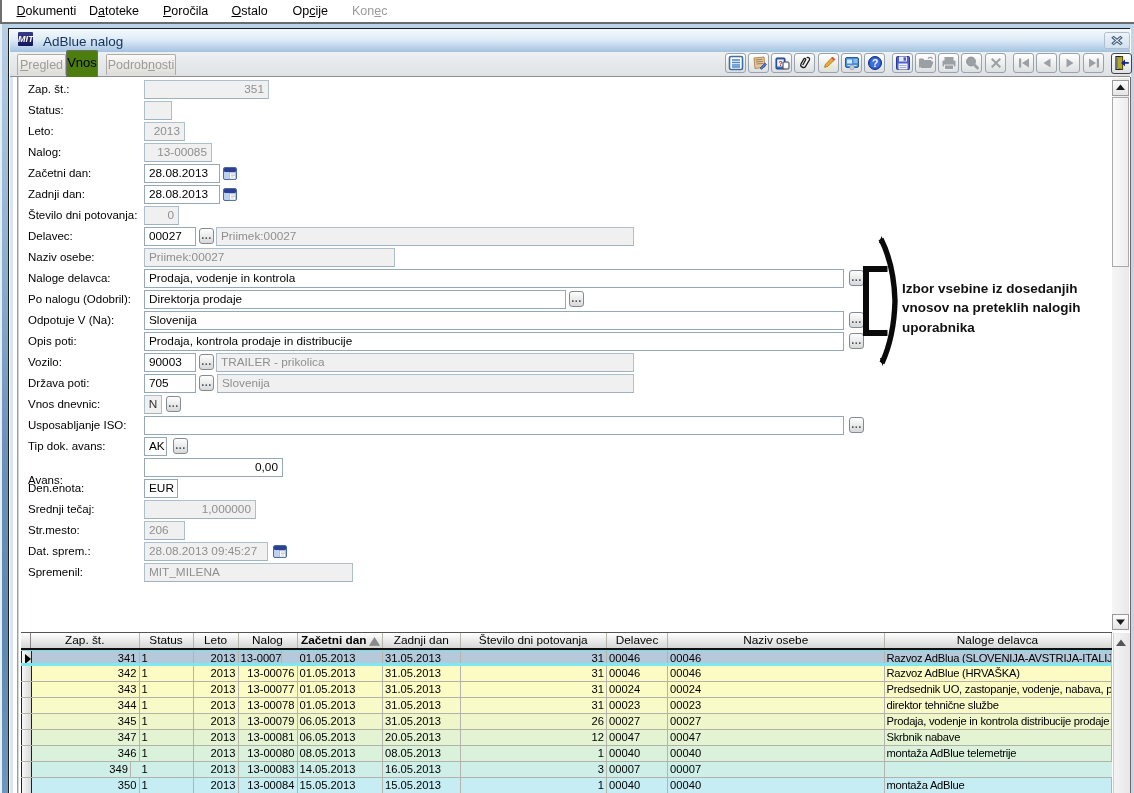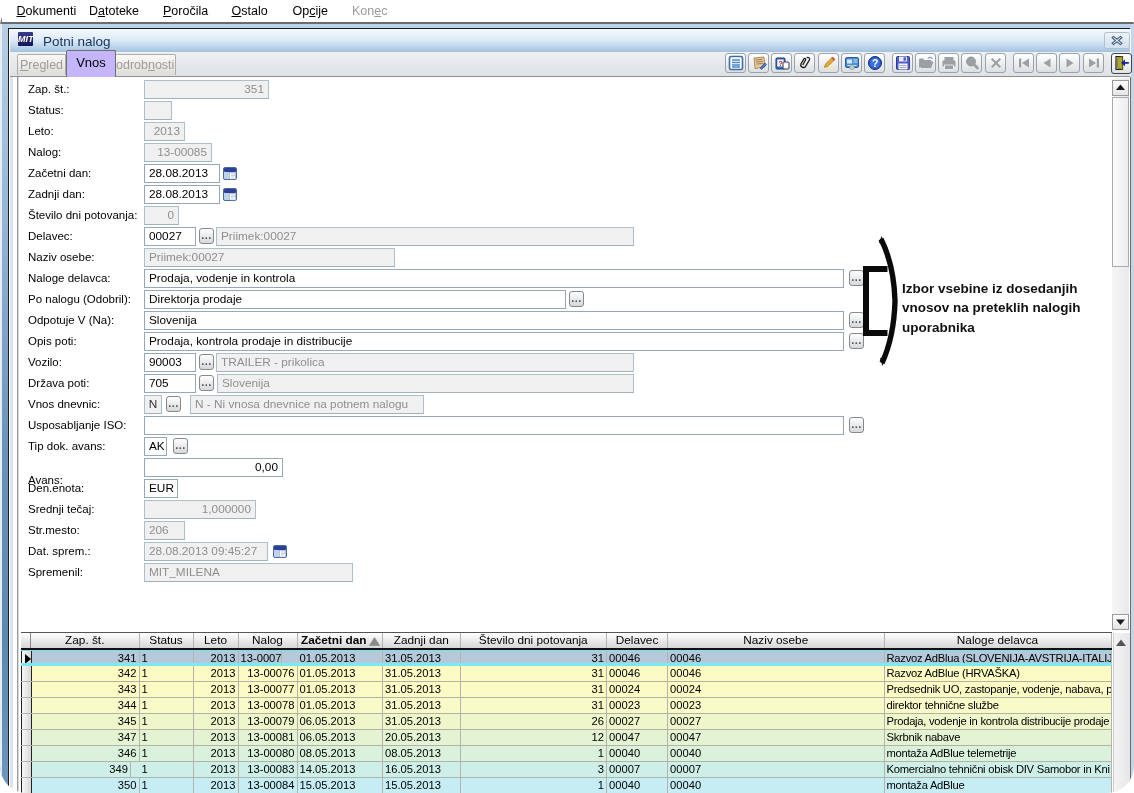--- a/index.html
+++ b/index.html
@@ -1,17 +1,17 @@
 <!DOCTYPE html>
 <html><head><meta charset="utf-8">
 <style>
 html,body{margin:0;padding:0;}
 body{width:1134px;height:793px;overflow:hidden;background:#fff;
  font-family:"Liberation Sans",sans-serif;}
-#root{position:absolute;left:0;top:0;width:1134px;height:793px;overflow:hidden;border-radius:27px;}
+#root{position:absolute;left:0;top:0;width:1134px;height:793px;overflow:hidden;}
 .abs{position:absolute;}
 
 #menubar{left:0;top:0;width:1134px;height:22px;background:#fff;}
 .mi{position:absolute;top:4px;font-size:12.5px;color:#000;}
 .mi u{text-decoration:underline;}
 
 .lbl{position:absolute;left:28px;height:19px;line-height:19px;font-size:11.5px;color:#000;white-space:nowrap;}
 .fld{position:absolute;height:19px;box-sizing:border-box;border:1px solid #96a8b8;background:#fff;
  font-size:11.8px;line-height:17px;padding:0 4px;white-space:nowrap;overflow:hidden;}
 .dis{background:#f0f0f0;color:#8f8f8f;border:1px solid #aebfcc;border-bottom-color:#a0b2c0;}
@@ -41,35 +41,35 @@
     </div>
     <div class="abs" style="left:0;top:0;width:1.5px;height:22px;background:#6f6f6f"></div>
     <div class="abs" style="left:0;top:22px;width:1134px;height:1.5px;background:#6b6b6b"></div>
     <div class="abs" style="left:0;top:23.5px;width:1134px;height:5px;background:#b9d3ea"></div>
     <div class="abs" style="left:0;top:23.5px;width:8.5px;height:770px;background:linear-gradient(#b7cfe5 0%,#95b6d4 25%,#6b93b9 55%,#5d88b0 80%,#6d97bc 100%)"></div>
     <div class="abs" style="left:0;top:23.5px;width:1.5px;height:770px;background:#e6edf5"></div>
     <div class="abs" style="left:1130.5px;top:23.5px;width:3.5px;height:770px;background:#c2d6e8"></div>
     <div class="abs" style="left:7.8px;top:28px;width:1122.7px;height:765px;background:#fff;border:1px solid #1c1c1c;border-left:1.8px solid #1c1c1c;border-bottom:none;box-sizing:border-box"></div>
     <div class="abs" style="left:9.5px;top:29px;width:1120px;height:22.5px;background:linear-gradient(#f5f9fc,#dfecf7 45%,#b5cfe7 85%,#a2c2dd)"></div>
     <div class="abs" style="left:18px;top:32px;width:15px;height:14px;background:linear-gradient(#3a3a8a,#14145a);border-radius:1px;color:#fff;font-style:italic;font-weight:bold;font-size:9px;line-height:14px;text-align:center">MIT</div>
-    <div class="abs" style="left:43px;top:33px;font-size:13.5px;color:#15325a;line-height:18px">Potni nalog</div>
+    <div class="abs" style="left:43px;top:33px;font-size:13.5px;color:#15325a;line-height:18px">AdBlue nalog</div>
     <div class="abs" style="left:1104px;top:31.5px;width:26px;height:17px;box-sizing:border-box;border:1px solid #aebfd0;border-radius:2.5px;background:linear-gradient(#eef4f9,#d2e0ee)">
 <svg width="24" height="15" viewBox="0 0 24 15" style="position:absolute;left:0;top:0">
 <path d="M8.6 3.4 L12 6.3 L15.4 3.4 L16.9 4.8 L13.6 7.5 L16.9 10.2 L15.4 11.6 L12 8.7 L8.6 11.6 L7.1 10.2 L10.4 7.5 L7.1 4.8 Z" fill="#ffffff" stroke="#41607e" stroke-width="1.15"></path>
       </svg>
     </div>
     <div class="abs" style="left:9.5px;top:51.5px;width:1120px;height:25.5px;background:linear-gradient(#eef0f2,#dde1e5)"></div>
     <div class="abs" style="left:9.5px;top:76.2px;width:1120px;height:1px;background:#8f8f8f"></div>
     <div class="abs" style="left:9.5px;top:77.2px;width:1120px;height:715.8px;background:#fff"></div>
     <div class="abs" style="left:10px;top:77.2px;width:3px;height:715.8px;background:#d9e5f2"></div>
     <div class="abs" style="left:17px;top:77.2px;width:1px;height:715.8px;background:#9c9c9c"></div>
     <div class="abs" style="left:18.3px;top:77.2px;width:1px;height:715.8px;background:#d6d6d6"></div>
     <div class="abs" style="left:17px;top:54px;width:49px;height:20.5px;box-sizing:border-box;border:1px solid #aeaca4;border-bottom:none;border-radius:2px 2px 0 0;background:linear-gradient(#fafaf8,#dedcd6);color:#9c9c9a;font-size:12.5px;text-align:center;line-height:21px"><u>P</u>regled</div>
     <div class="abs" style="left:106px;top:54px;width:70px;height:20.5px;box-sizing:border-box;border:1px solid #aeaca4;border-bottom:none;border-radius:2px 2px 0 0;background:linear-gradient(#fafaf8,#dedcd6);color:#9c9c9a;font-size:12.5px;text-align:center;line-height:21px">Podrob<u>n</u>osti</div>
-    <div class="abs" style="left:66px;top:49.5px;width:50px;height:27.2px;box-sizing:border-box;border:1px solid #6e6e6c;border-bottom:none;border-radius:2px 2px 0 0;background:#c4b5fd;color:#000;font-size:13px;text-align:center;line-height:24px">Vnos</div>
+    <div class="abs" style="left:66px;top:49.5px;width:32px;height:27.2px;box-sizing:border-box;border:1px solid #6e6e6c;border-bottom:none;border-radius:2px 2px 0 0;background:#4d7c0f;color:#000;font-size:13px;text-align:center;line-height:24px">Vnos</div>
     <div class="tbtn" style="left:724.5px">
       <svg width="16" height="16" viewBox="0 0 16 16">
         <rect x="1.5" y="1.5" width="13" height="13" rx="1.5" fill="#fff" stroke="#3a6ea5" stroke-width="1.6"></rect>
         <path d="M4 5h8M4 7.5h8M4 10h8M4 12h8" stroke="#4a86c8" stroke-width="1.3"></path>
       </svg>
     </div>
     <div class="tbtn" style="left:747.8px">
       <svg width="16" height="16" viewBox="0 0 16 16">
         <path d="M3 3 L13 2 L14 12 L4 13.5 Z" fill="#e8c89a" stroke="#a07840" stroke-width="0.8"></path>
         <path d="M4.5 5 L11.5 4.2 M5 7 L12 6.3 M5.5 9 L12.5 8.4" stroke="#8a6a48" stroke-width="0.8"></path>
@@ -234,21 +234,20 @@
     <div class="fld" style="left:144px;top:332px;width:700px;">Prodaja, kontrola prodaje in distribucije</div>
     <div class="dots" style="left:849px;top:333px">...</div>
     <div class="fld" style="left:144px;top:353px;width:52px;">90003</div>
     <div class="dots" style="left:199px;top:354px">...</div>
     <div class="fld dis" style="left:216px;top:353px;width:418px;">TRAILER - prikolica</div>
     <div class="fld" style="left:144px;top:374px;width:52px;">705</div>
     <div class="dots" style="left:199px;top:375px">...</div>
     <div class="fld dis" style="left:217px;top:374px;width:417px;">Slovenija</div>
     <div class="fld dis" style="left:144px;top:395px;width:18px;color:#333;text-align:center;padding:0 1px">N</div>
     <div class="dots" style="left:166px;top:396px">...</div>
-    <div class="fld dis" style="left:190px;top:395px;width:234px;">N - Ni vnosa dnevnice na potnem nalogu</div>
     <div class="fld" style="left:144px;top:416px;width:700px;"></div>
     <div class="dots" style="left:849px;top:417px">...</div>
     <div class="fld" style="left:144px;top:437px;width:23px;">AK</div>
     <div class="dots" style="left:173px;top:438px">...</div>
     <div class="fld ra" style="left:144px;top:458px;width:139px;">0,00</div>
     <div class="fld" style="left:144px;top:479px;width:34px;">EUR</div>
     <div class="fld dis ra" style="left:144px;top:500px;width:112px;">1,000000</div>
     <div class="fld dis" style="left:144px;top:521px;width:41px;">206</div>
     <div class="fld dis" style="left:144px;top:542px;width:124px;">28.08.2013 09:45:27</div>
     <svg class="abs" width="14" height="13" viewBox="0 0 14 13" style="left:273px;top:545px">
@@ -393,21 +392,20 @@
       <span class="mk"></span>
       <span class="tc tcr" style="left:10.5px;width:100px;">349</span>
       <span class="tc" style="left:119px;width:54px;">1</span>
       <span class="tc tcr" style="left:173px;width:45px;">2013</span>
       <span class="tc tcr" style="left:218px;width:59px;">13-00083</span>
       <span class="tc" style="left:277px;width:85.5px;">14.05.2013</span>
       <span class="tc" style="left:362.5px;width:77.5px;">16.05.2013</span>
       <span class="tc tcr" style="left:440px;width:146.5px;">3</span>
       <span class="tc" style="left:586.5px;width:61.0px;">00007</span>
       <span class="tc" style="left:647.5px;width:216.5px;">00007</span>
-      <span class="tc" style="left:864px;width:227px;letter-spacing:-0.25px;">Komercialno tehnični obisk DIV Samobor in Kni</span>
     </div>
     <div class="trow" style="top:778px;height:16px;background:#c5edf3;border-bottom:1px solid #b2b2a8;box-sizing:border-box;">
       <span class="mk"></span>
       <span class="tc tcr" style="left:10.5px;width:108.5px;">350</span>
       <span class="tc" style="left:119px;width:54px;">1</span>
       <span class="tc tcr" style="left:173px;width:45px;">2013</span>
       <span class="tc tcr" style="left:218px;width:59px;">13-00084</span>
       <span class="tc" style="left:277px;width:85.5px;">15.05.2013</span>
       <span class="tc" style="left:362.5px;width:77.5px;">15.05.2013</span>
       <span class="tc tcr" style="left:440px;width:146.5px;">1</span>

